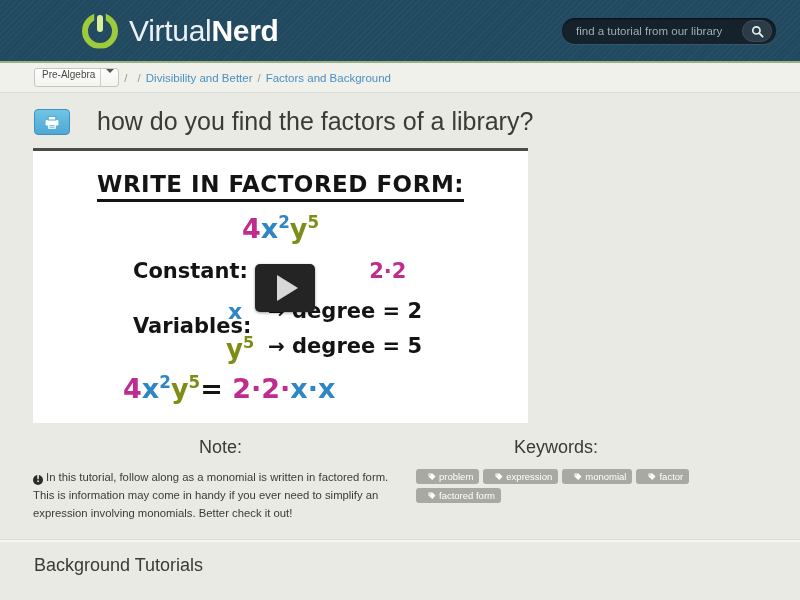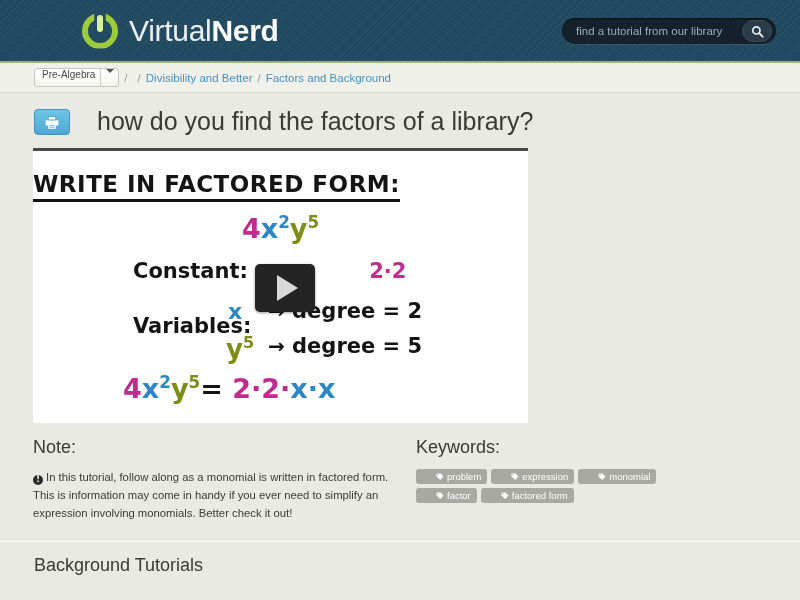--- a/index.html
+++ b/index.html
@@ -193,21 +193,21 @@
     margin: 11px 0 0 33px;
     width: 495px;
     height: 275px;
     background: #ffffff;
     border-top: 3px solid #4a4a46;
     position: relative;
     overflow: hidden;
   }
 
   .board-title {
-    text-align: left;
+    text-align: center;
     margin-top: 20px;
     font-family: "DejaVu Sans", sans-serif;
     font-weight: 700;
     font-size: 23px;
     letter-spacing: 0.5px;
     color: #141414;
     display: inline-block;
     width: 100%;
   }
   .board-title span {
@@ -323,20 +323,21 @@
     width: 720px;
   }
   .note-col { width: 375px; }
   .kw-col { margin-left: 8px; }
 
   .sec-head {
     font-size: 18px;
     font-weight: 400;
     color: #3a3a36;
     margin-bottom: 11px;
+    text-align: center;
   }
 
   .note-body {
     font-size: 11.3px;
     line-height: 1.58;
     color: #3b3b38;
   }
   .note-icon {
     display: inline-block;
     width: 10px; height: 10px;
@@ -358,21 +359,21 @@
     gap: 4px;
     max-width: 280px;
   }
   .kw-tag {
     display: inline-flex;
     align-items: center;
     background: #a9a9a3;
     color: #ffffff;
     border-radius: 3px;
     font-size: 9.5px;
-    padding: 2px 6px 2px 20px;
+    padding: 2px 6px 2px 12px;
     cursor: pointer;
     white-space: nowrap;
   }
   .kw-tag svg { margin-right: 3px; flex: 0 0 auto; }
 
   
   .bt-sep {
     margin-top: 16px;
     height: 3px;
     background: #f6f6f2;

